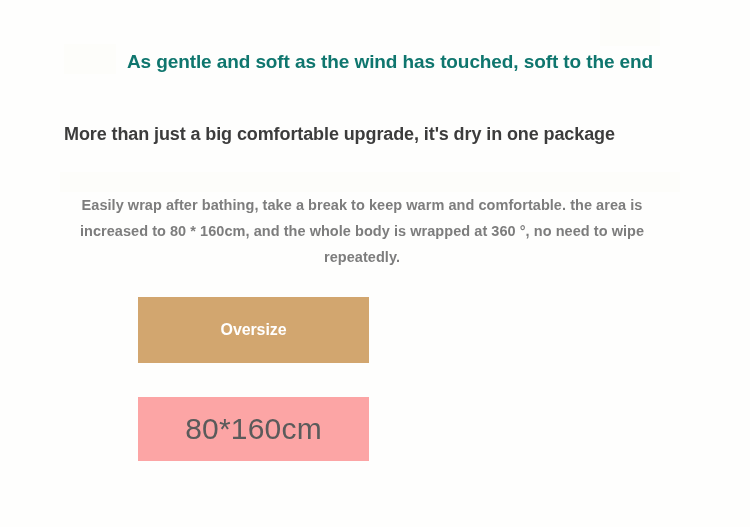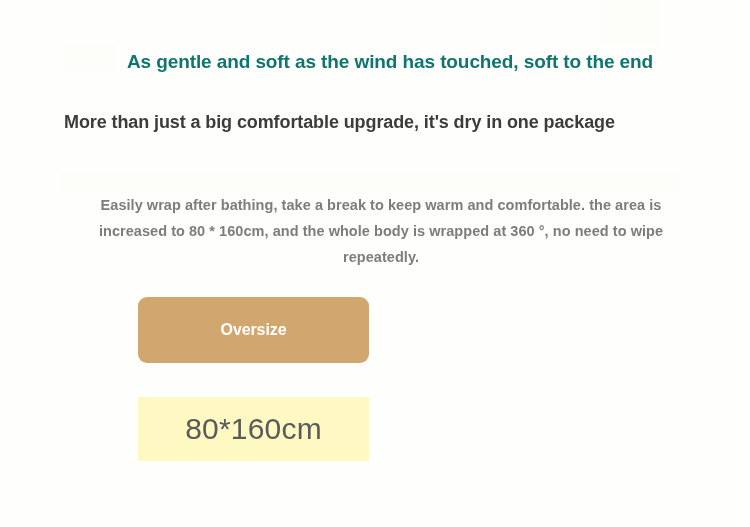--- a/index.html
+++ b/index.html
@@ -40,32 +40,32 @@
     text-align: center;
     font-size: 19px;
     font-weight: bold;
     color: #0f766e;
     letter-spacing: -0.1px;
   }
 
   .headline-2 {
     position: absolute;
     left: 64px;
-    top: 112px;
+    top: 124px;
     width: 640px;
     text-align: left;
     font-size: 18px;
     font-weight: bold;
     color: #3c3c3c;
     letter-spacing: -0.1px;
   }
 
   .body-copy {
     position: absolute;
-    left: 69px;
+    left: 50px;
     top: 192px;
     width: 624px;
     text-align: center;
     font-size: 14.5px;
     font-weight: bold;
     line-height: 26px;
     color: #7d7d7d;
     letter-spacing: 0.05px;
   }
 
@@ -91,25 +91,24 @@
     justify-content: center;
     box-sizing: border-box;
   }
 
   .spec-cell.label {
     background: #d2a66f;
     color: #ffffff;
     font-size: 16px;
     font-weight: bold;
     letter-spacing: -0.1px;
-    border-radius: 9px;
   }
 
   .spec-cell.value {
-    background: #fef9c3;
+    background: #fca5a5;
     color: #5b5b5b;
     font-size: 30px;
     font-weight: normal;
     letter-spacing: 0.2px;
   }
 </style>
 </head>
 <body>
 
 <div id="page">

